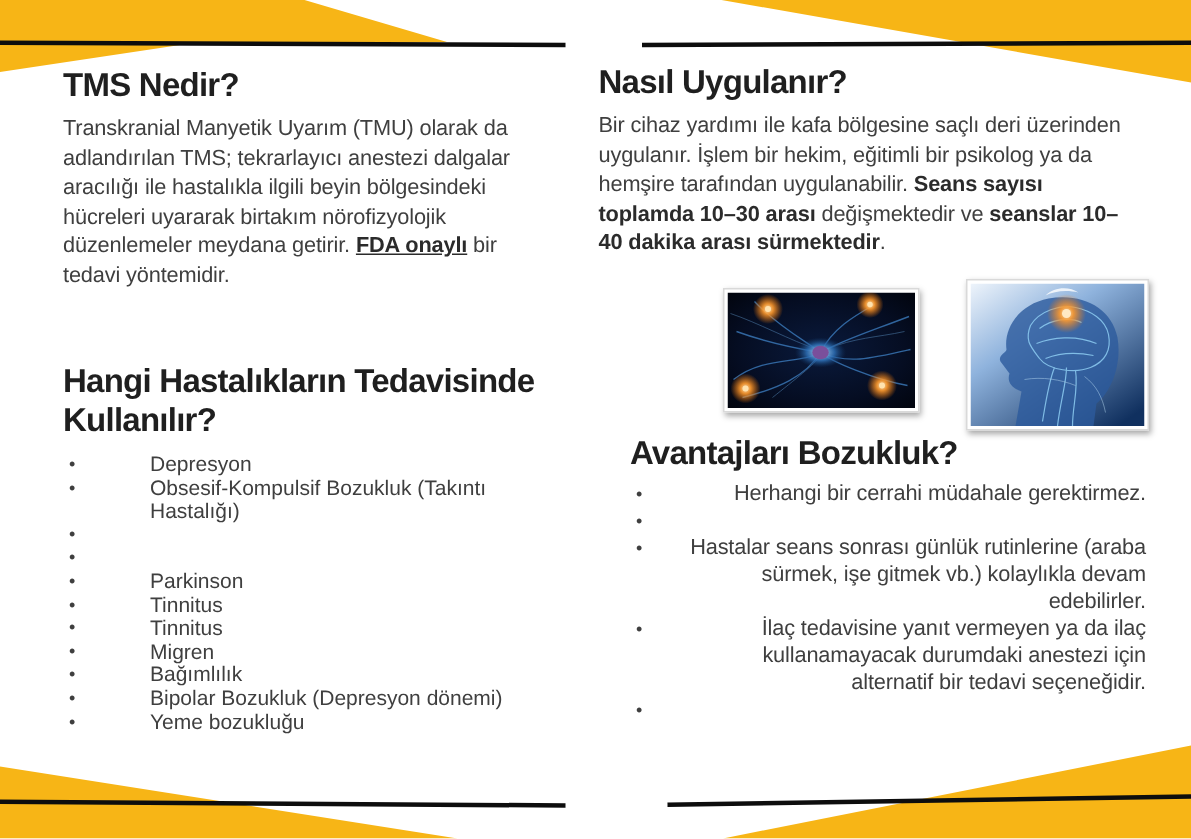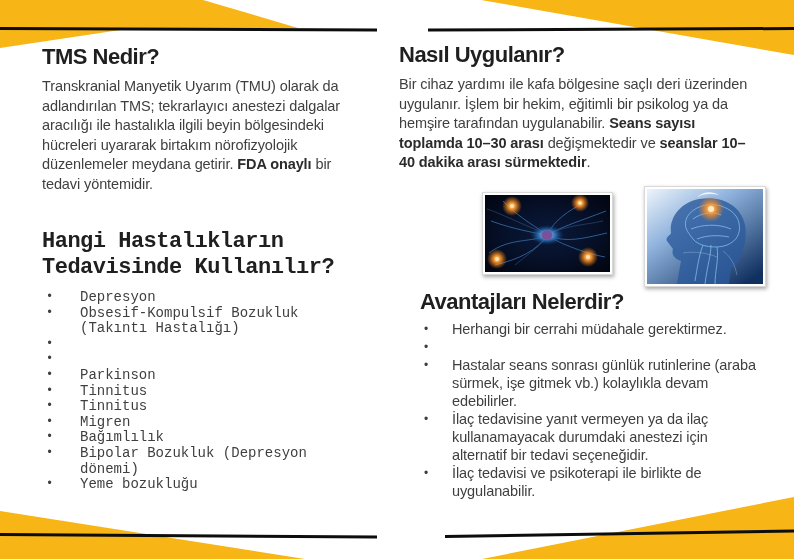--- a/index.html
+++ b/index.html
@@ -15,30 +15,30 @@
   h2.sec-title{
     margin:0 0 7px 0;
     font-size:22px;line-height:26px;font-weight:bold;
     letter-spacing:-0.5px;color:var(--heading,#1f1f1f);
   }
   .para{
     font-size:14.5px;line-height:19.5px;color:var(--text,#3f3f3f);
     letter-spacing:-0.1px;
   }
   .para .b{font-weight:bold;color:#2b2b2b;}
-  .para .u{}
+  .para .u{text-decoration:underline;}
   .blist{margin-top:6px;}
   .li{display:flex;align-items:flex-start;}
   .dot{width:34px;flex:0 0 34px;text-align:left;padding-left:4px;}
   .left-list .li{font-size:14px;line-height:15.6px;}
   .left-list .dot{font-size:12px;line-height:15.6px;}
-  .left-list .li-text{width:252px;}
+  .left-list .li-text{width:252px;margin-left:20px;}
   .right-list .li{font-size:14.5px;line-height:18px;}
   .right-list .dot{width:28px;flex:0 0 28px;font-size:12px;line-height:18px;}
-  .right-list .li-text{width:312px;letter-spacing:-0.1px;}
+  .right-list .li-text{width:312px;letter-spacing:-0.1px;text-align:right;}
   .photo{
     position:absolute;z-index:2;background:#fff;
     padding:2px;border:1px solid #d9d9d9;
     box-shadow:1px 2px 4px rgba(0,0,0,0.35);
     box-sizing:border-box;
   }
   .photo svg{display:block;width:100%;height:100%;}
 </style>
 </head>
 <body style="--accent: #F7B516; --line: #0d0d0d; --heading: #1f1f1f; --text: #3f3f3f;">
@@ -52,21 +52,21 @@
   <line x1="428" y1="30" x2="794" y2="28.5" stroke="var(--line)" stroke-width="3"></line>
   <line x1="0" y1="534.5" x2="377" y2="537" stroke="var(--line)" stroke-width="3"></line>
   <line x1="445" y1="536.5" x2="794" y2="531" stroke="var(--line)" stroke-width="3"></line>
 </svg>
 
 <div class="col-block" style="left:42px;top:44px;width:332px;">
   <h2 class="sec-title">TMS Nedir?</h2>
   <div class="para" style="width:302px;"><span>Transkranial Manyetik Uyarım (TMU) olarak da adlandırılan TMS; tekrarlayıcı anestezi dalgalar aracılığı ile hastalıkla ilgili beyin bölgesindeki hücreleri uyararak birtakım nörofizyolojik düzenlemeler meydana getirir. </span><span class="b u">FDA onaylı</span><span> bir tedavi yöntemidir.</span></div>
 </div>
 
-<div class="col-block" style="left:42px;top:229px;width:340px;font-family:Liberation Mono, monospace;">
+<div class="col-block" style="left:42px;top:241px;width:340px;">
   <h2 class="sec-title" style="width:340px;margin-bottom:9px;">Hangi Hastalıkların Tedavisinde Kullanılır?</h2>
   <div class="blist left-list">
 
   <div class="li">
         <span class="dot">•</span>
         <span class="li-text">Depresyon</span>
       </div>
       <div class="li">
         <span class="dot">•</span>
         <span class="li-text">Obsesif-Kompulsif Bozukluk (Takıntı Hastalığı)</span>
@@ -190,36 +190,35 @@
       <path d="M36,64 C48,62 60,64 70,68"></path>
       <path d="M76,62 C84,68 88,76 90,86"></path>
     </g>
     <circle cx="64" cy="20" r="13" fill="url(#glowO2)"></circle>
     <circle cx="64" cy="20" r="3" fill="#ffe9c4"></circle>
     <path d="M50,8 C56,2 66,2 72,6 C64,4 56,5 50,8 Z" fill="#ffffff" opacity="0.8"></path>
   </svg>
 </div>
 
 <div class="col-block" style="left:420px;top:289px;width:360px;">
-  <h2 class="sec-title" style="margin-bottom:5px;">Avantajları Nelerdir?</h2>
+  <h2 class="sec-title" style="margin-bottom:5px;">Avantajları Bozukluk?</h2>
   <div class="blist right-list" style="margin-top:2px;">
 
   <div class="li">
         <span class="dot">•</span>
         <span class="li-text">Herhangi bir cerrahi müdahale gerektirmez.</span>
       </div>
       <div class="li">
         <span class="dot">•</span>
       </div>
       <div class="li">
         <span class="dot">•</span>
         <span class="li-text">Hastalar seans sonrası günlük rutinlerine (araba sürmek, işe gitmek vb.) kolaylıkla devam edebilirler.</span>
       </div>
       <div class="li">
         <span class="dot">•</span>
         <span class="li-text">İlaç tedavisine yanıt vermeyen ya da ilaç kullanamayacak durumdaki anestezi için alternatif bir tedavi seçeneğidir.</span>
       </div>
       <div class="li">
         <span class="dot">•</span>
-        <span class="li-text">İlaç tedavisi ve psikoterapi ile birlikte de uygulanabilir.</span>
       </div>
     </div>
 </div>
 
 </body></html>

